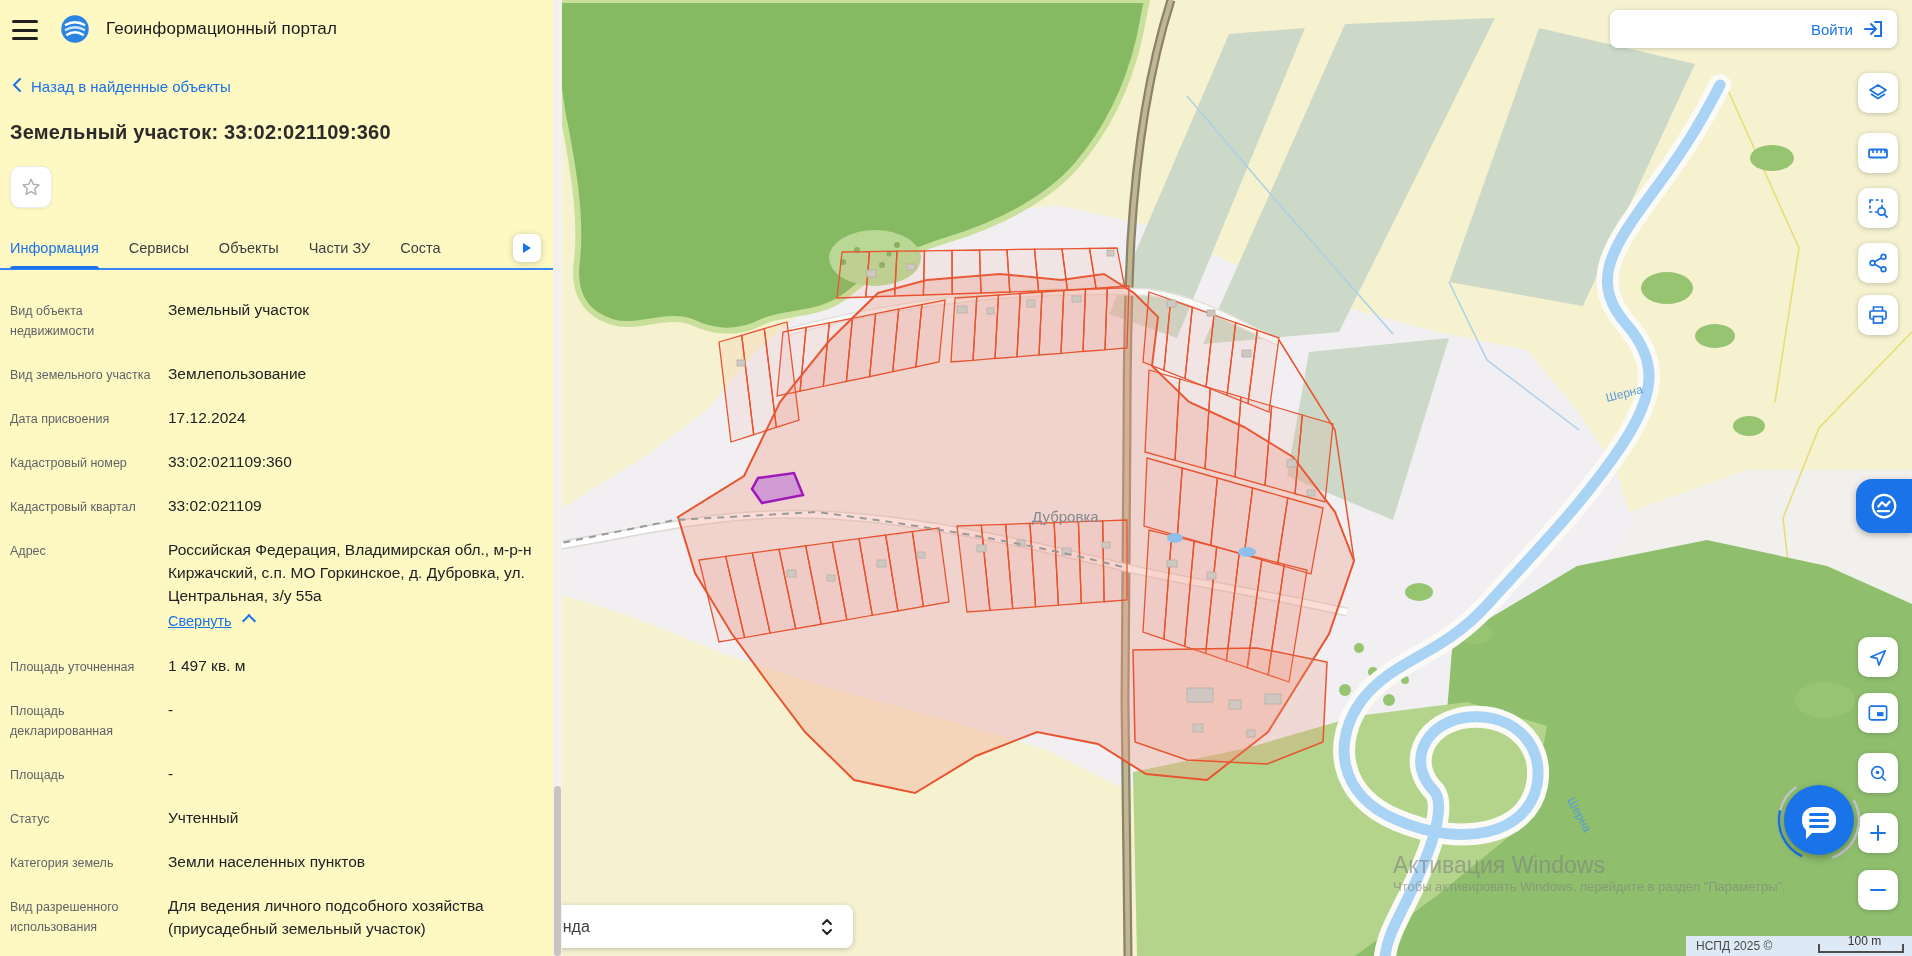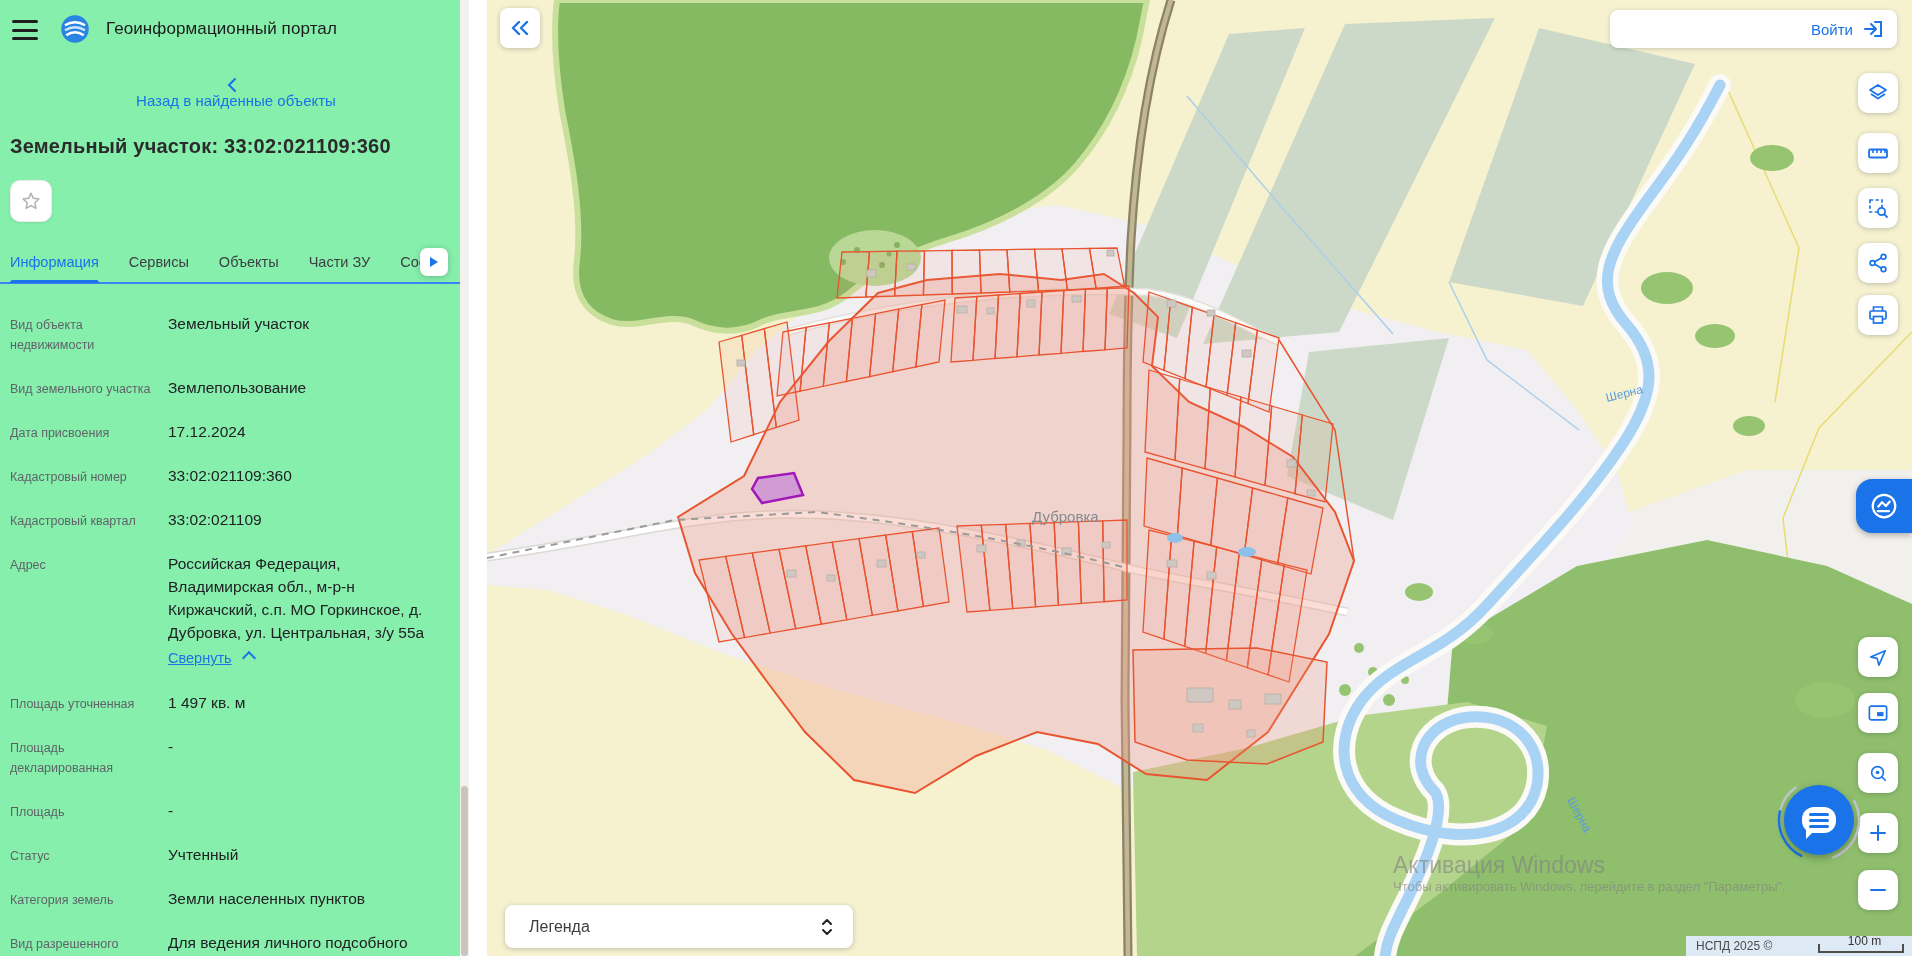--- a/index.html
+++ b/index.html
@@ -1,25 +1,25 @@
 <!DOCTYPE html>
 <html><head>
 <meta charset="utf-8">
 <style>
   html,body{margin:0;padding:0;}
   body{width:1912px;height:956px;overflow:hidden;font-family:"Liberation Sans",sans-serif;background:#fff;position:relative;}
   
-  .sidebar{position:absolute;left:0;top:0;width:469px;height:956px;background:#86efac;z-index:5;}
+  .sidebar{position:absolute;left:0;top:0;width:562px;height:956px;background:#fef9c3;z-index:5;}
   .sb-inner{position:absolute;left:0;top:0;right:9px;bottom:0;overflow:hidden;}
   .sb-header{display:flex;align-items:center;padding:14px 12px 0 12px;}
   .hamburger{width:26px;height:20px;display:flex;flex-direction:column;justify-content:space-between;background:none;border:none;cursor:pointer;padding:0;margin-top:2px;}
   .hamburger span{display:block;height:3px;background:#1f1f1f;border-radius:2px;}
   .logo{width:30px;height:30px;margin-left:22px;}
   .app-title{font-size:17px;color:#1b1b1b;margin-left:16px;letter-spacing:.1px;}
-  .back{display:flex;align-items:center;color:#1a73e8;font-size:15px;text-decoration:none;margin:34px 0 0 12px;cursor:pointer;flex-direction:column;}
+  .back{display:flex;color:#1a73e8;font-size:15px;text-decoration:none;margin:34px 0 0 12px;cursor:pointer;}
   .back svg{margin-right:10px;}
   h1.obj-title{font-size:20px;font-weight:600;color:#2b2b2b;margin:26px 0 0 10px;letter-spacing:.2px;}
   .star-btn{width:42px;height:42px;margin:22px 0 0 10px;border:1px solid #ececec;border-radius:10px;background:#fff;box-shadow:0 1px 3px rgba(0,0,0,.08);display:flex;align-items:center;justify-content:center;cursor:pointer;}
   .tabs-wrap{position:relative;margin-top:22px;border-bottom:2px solid #3b82f6;}
   .tabs{display:flex;gap:30px;padding:0 0 0 10px;}
   .tab{font-size:14.5px;color:#3c4043;padding:10px 0 12px 0;position:relative;cursor:pointer;white-space:nowrap;}
   .tab.active{color:#1a73e8;}
   .tab.active::after{content:"";position:absolute;left:0;right:0;bottom:-1px;height:3px;border-radius:3px 3px 0 0;background:#1a73e8;}
   .tab.cut{max-width:46px;overflow:hidden;}
   .tab-scroll{position:absolute;right:12px;top:4px;width:28px;height:28px;background:#fff;border:none;border-radius:7px;box-shadow:0 1px 6px rgba(0,0,0,.22);display:flex;align-items:center;justify-content:center;cursor:pointer;}

